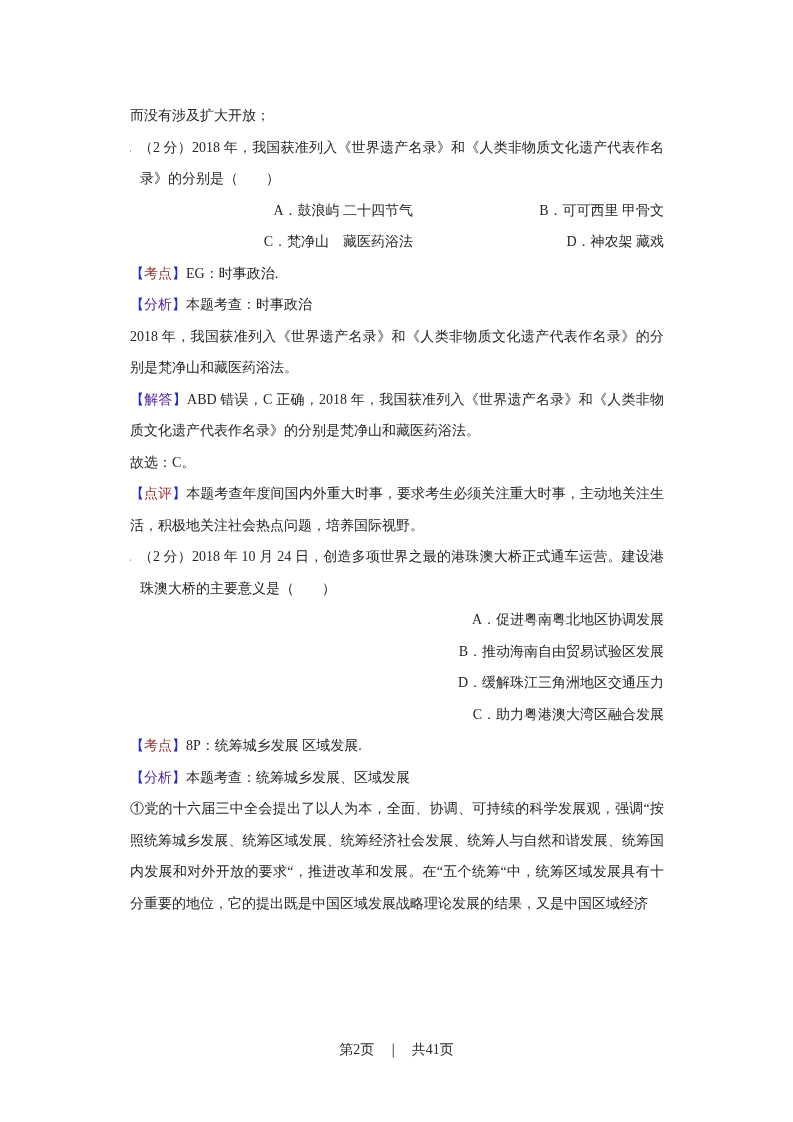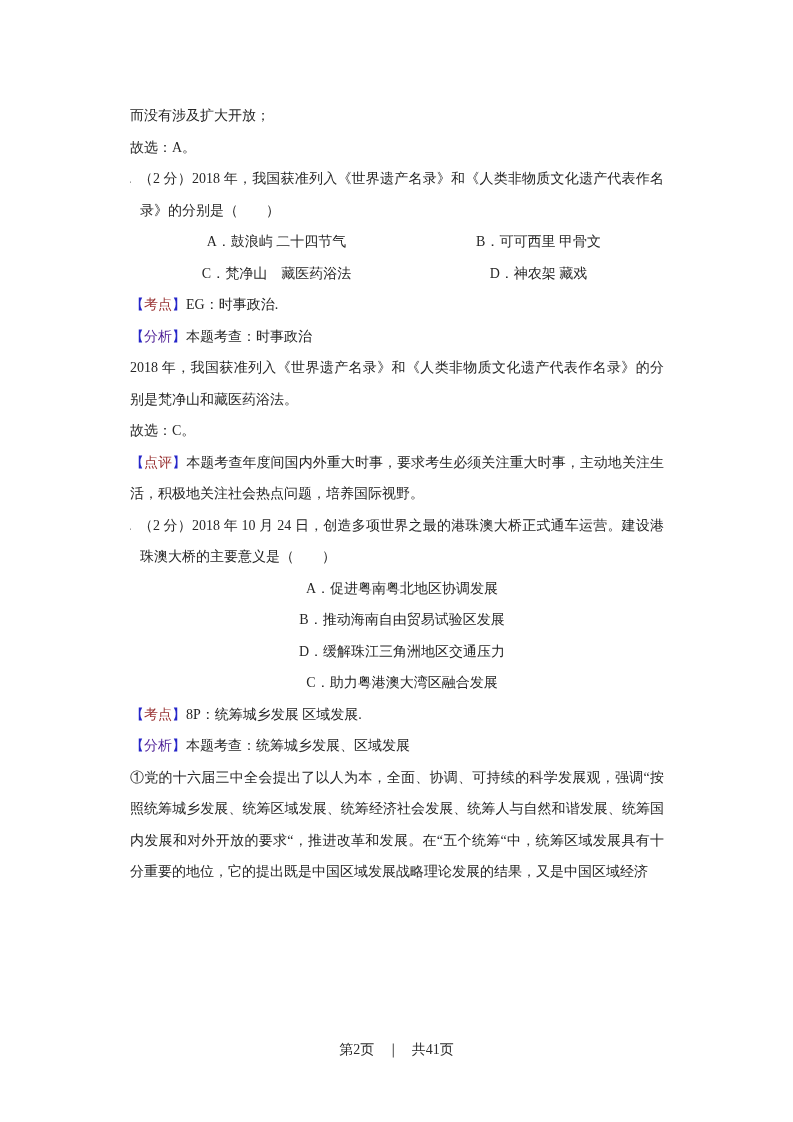--- a/index.html
+++ b/index.html
@@ -34,21 +34,21 @@
   }
   .q-num { margin-right: 7px; }
   .opt-grid {
     margin-left: 10px;
     display: grid;
     grid-template-columns: 273px auto;
   }
   .opt-list { margin-left: 10px; }
   .opt {
     line-height: 31.5px;
-    text-align: center;
+    text-align: right;
   }
   .br { color: #2626c9; }
   .lbl-red { color: #993333; }
   .lbl-blue { color: #4c1d95; }
   .footer {
     position: absolute;
     top: 1038px;
     left: 0;
     width: 100%;
     height: 24px;
@@ -60,34 +60,34 @@
   .footer span { margin: 0 6px; font-family: Liberation Serif, serif; }
 </style>
 </head>
 <body>
 
 <div class="page">
   <div class="content">
 
     <div>
       <p class="para nojust">而没有涉及扩大开放；</p>
-      <p class="para nojust">故选：A。</p>
     </div>
 
     <div>
       <p class="para q-stem"><span class="q-num">2.</span><span>（2 分）2018 年，我国获准列入《世界遗产名录》和《人类非物质文化遗产代表作名录》的分别是（　　）</span></p>
       <div class="opt-grid">
         <div class="opt">A．鼓浪屿 二十四节气</div>
         <div class="opt">B．可可西里 甲骨文</div>
         <div class="opt">C．梵净山　藏医药浴法</div>
         <div class="opt">D．神农架 藏戏</div>
       </div>
       <p class="para"><span><span class="br">【</span><span class="lbl-red">考点</span><span class="br">】</span></span><span>EG：时事政治.</span></p>
       <p class="para"><span><span class="br">【</span><span class="lbl-blue">分析</span><span class="br">】</span></span><span>本题考查：时事政治</span></p>
       <p class="para">2018 年，我国获准列入《世界遗产名录》和《人类非物质文化遗产代表作名录》的分别是梵净山和藏医药浴法。</p>
+      <p class="para"><span><span class="br">【</span><span class="lbl-blue">解答</span><span class="br">】</span></span><span>ABD 错误，C 正确，2018 年，我国获准列入《世界遗产名录》和《人类非物质文化遗产代表作名录》的分别是梵净山和藏医药浴法。</span></p>
       <p class="para nojust">故选：C。</p>
       <p class="para"><span><span class="br">【</span><span class="lbl-red">点评</span><span class="br">】</span></span><span>本题考查年度间国内外重大时事，要求考生必须关注重大时事，主动地关注生活，积极地关注社会热点问题，培养国际视野。</span></p>
     </div>
 
     <div>
       <p class="para q-stem"><span class="q-num">3.</span><span>（2 分）2018 年 10 月 24 日，创造多项世界之最的港珠澳大桥正式通车运营。建设港珠澳大桥的主要意义是（　　）</span></p>
       <div class="opt-list">
         <div class="opt">A．促进粤南粤北地区协调发展</div>
         <div class="opt">B．推动海南自由贸易试验区发展</div>
         <div class="opt">D．缓解珠江三角洲地区交通压力</div>

